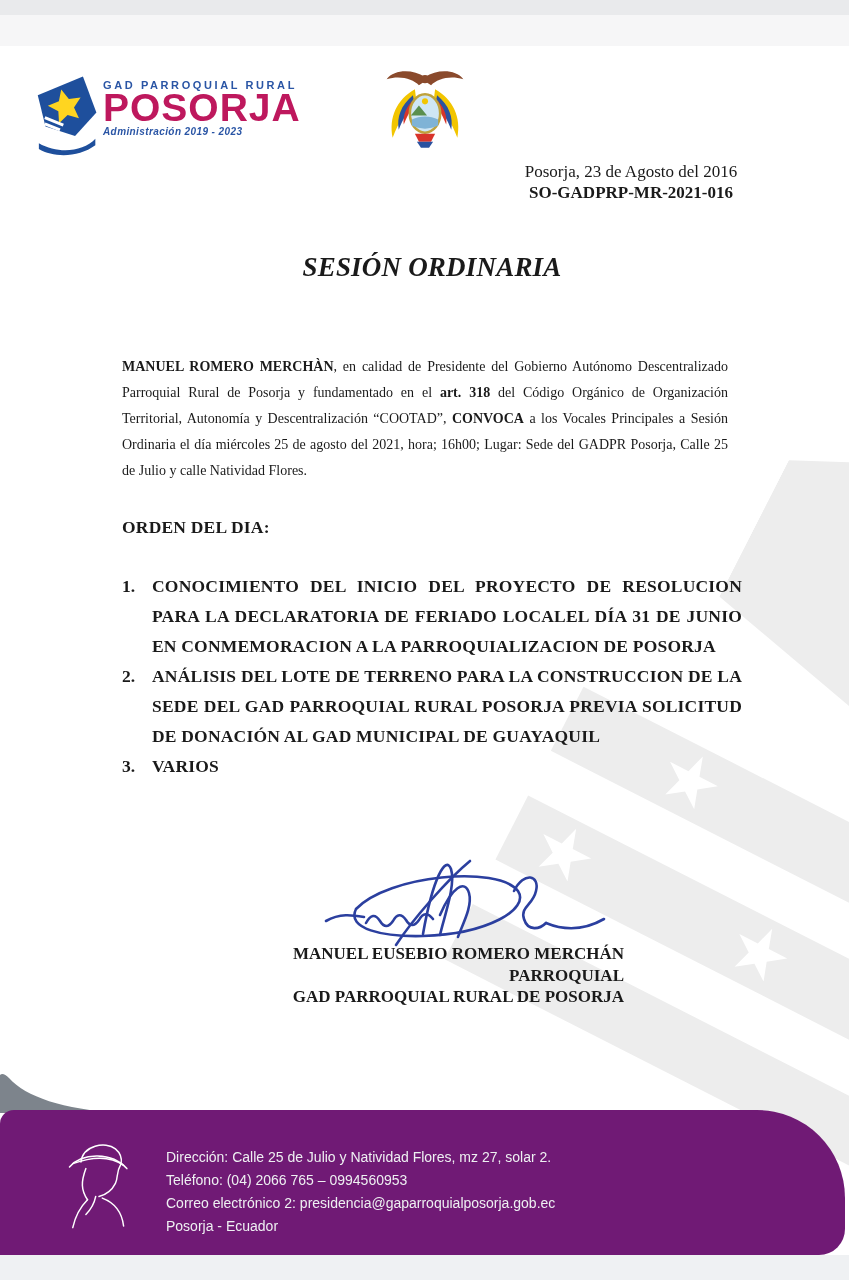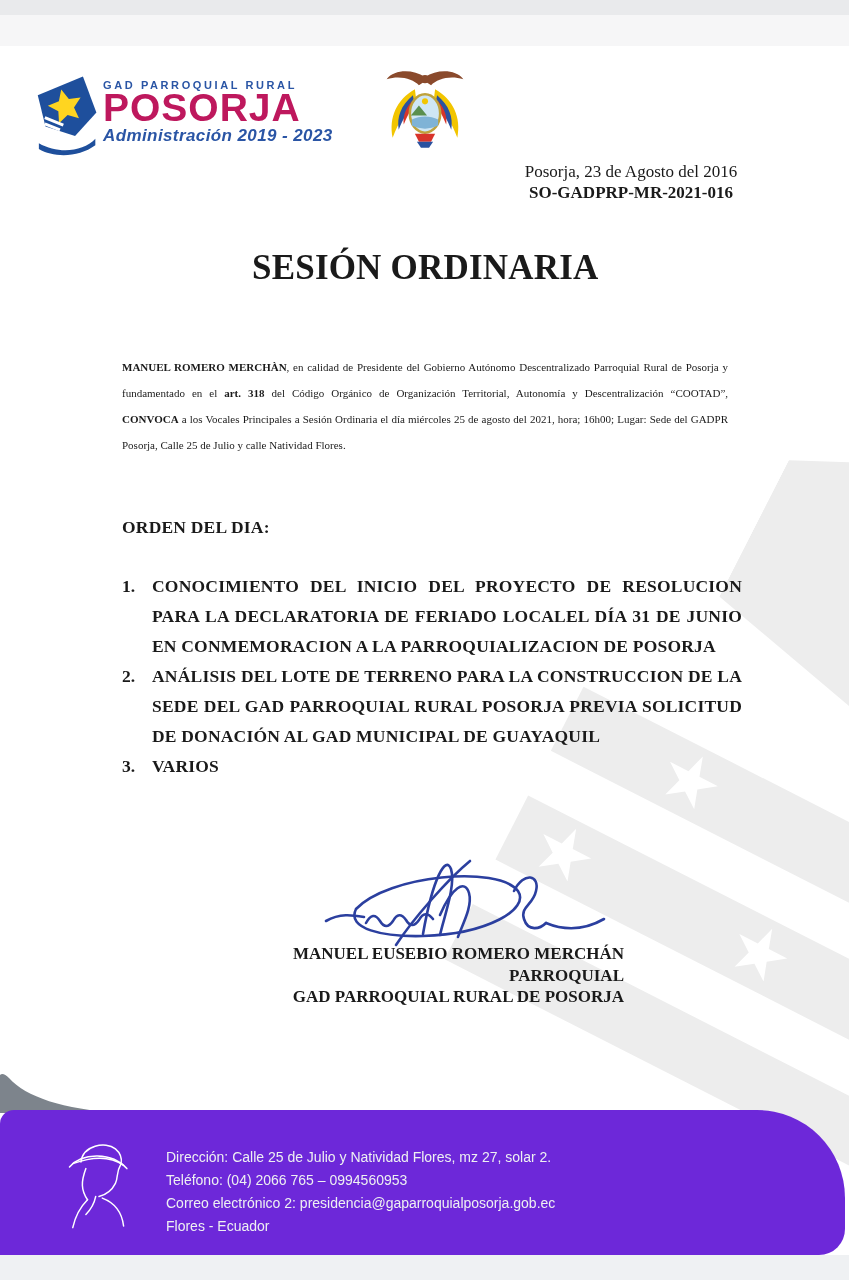--- a/index.html
+++ b/index.html
@@ -23,47 +23,47 @@
   .wm-b2{top:522px;height:72px;}
   .wm-b3{top:644px;height:62px;}
   .wm-star{position:absolute;width:56px;height:56px;background:#ffffff;top:8px;
       clip-path:polygon(50% 0%,61% 35%,98% 35%,68% 57%,79% 91%,50% 70%,21% 91%,32% 57%,2% 35%,39% 35%);}
 
   
   .logo-icon{left:33px;top:52px;width:66px;height:98px;z-index:2;}
   .logo-text{left:103px;top:64px;z-index:2;font-family:"Liberation Sans",sans-serif;color:#2a55a5;}
   .logo-line1{font-size:11px;font-weight:bold;letter-spacing:2.6px;}
   .logo-name{font-size:39px;font-weight:800;letter-spacing:1px;color:#be185d;line-height:32px;margin-top:1px;}
-  .logo-admin{font-size:17px;font-weight:bold;font-style:italic;margin-top:2px;letter-spacing:.4px;}
+  .logo-admin{font-size:10px;font-weight:bold;font-style:italic;margin-top:2px;letter-spacing:.4px;}
   .arms{left:374px;top:52px;width:102px;height:96px;z-index:2;}
 
   .meta{left:500px;top:146px;width:262px;text-align:center;z-index:2;font-size:17px;line-height:21px;}
   .meta .ref{font-weight:bold;}
 
-  .title{left:252px;top:236px;width:360px;text-align:left;z-index:2;
-         font-size:35px;font-weight:bold;line-height:33px;letter-spacing:.2px;}
+  .title{left:252px;top:236px;width:360px;text-align:center;z-index:2;
+         font-size:27px;font-weight:bold;line-height:33px;letter-spacing:.2px;font-style:italic;}
   .title .u{text-decoration:underline;text-decoration-thickness:2px;text-underline-offset:4px;}
 
   
-  .body-par{left:122px;top:339px;width:606px;z-index:2;font-size:11px;line-height:26px;text-align:justify;}
+  .body-par{left:122px;top:339px;width:606px;z-index:2;font-size:14px;line-height:26px;text-align:justify;}
   .orden{left:122px;top:502px;z-index:2;font-size:17.5px;font-weight:bold;letter-spacing:.2px;}
   .list{left:122px;top:556px;width:620px;z-index:2;font-size:17.5px;font-weight:bold;}
   .li{display:flex;}
   .li .num{width:30px;flex:0 0 30px;line-height:30px;}
   .li .txt{flex:1;text-align:justify;line-height:30px;letter-spacing:.2px;}
 
   
   .sig{left:318px;top:834px;width:292px;height:104px;z-index:2;}
   .sig path{fill:none;stroke:#2b3f9f;stroke-width:2.6;stroke-linecap:round;}
   .signblock{left:262px;top:928px;width:362px;text-align:right;z-index:2;
              font-size:17px;font-weight:bold;line-height:21.5px;}
 
   
   .foot-tail{left:0;top:1058px;z-index:3;}
-  .footer{left:0;top:1095px;width:845px;height:145px;background:#6d28d9;z-index:3;
+  .footer{left:0;top:1095px;width:845px;height:145px;background:#701a75;z-index:3;
           border-radius:14px 88px 26px 0;}
   .fisher{position:absolute;left:58px;top:24px;width:82px;height:102px;}
   .fisher path{fill:none;stroke:#ffffff;stroke-width:1.8;stroke-linecap:round;}
   .foot-text{position:absolute;left:166px;top:36px;font-family:"Liberation Sans",sans-serif;
              font-size:14px;line-height:23px;color:#eef0f2;}
 </style>
 </head>
 <body>
 
 <div id="doc">
@@ -174,18 +174,18 @@
       <path d="M77 34 C70 46 74 50 70 58 C66 66 58 72 50 74"></path>
       <path d="M34 40 C28 56 28 66 36 78"></path>
       <path d="M36 78 C30 84 22 94 18 112"></path>
       <path d="M54 76 C70 82 78 94 80 110"></path>
       <path d="M46 74 C44 84 40 90 34 96"></path>
     </svg>
     <div class="foot-text">
       <div>Dirección: Calle 25 de Julio y Natividad Flores, mz 27, solar 2.</div>
       <div>Teléfono: (04) 2066 765 – 0994560953</div>
       <div>Correo electrónico 2: presidencia@gaparroquialposorja.gob.ec</div>
-      <div>Flores - Ecuador</div>
+      <div>Posorja - Ecuador</div>
     </div>
   </div>
 
   <div class="abs band-bottom"></div>
 </div>
 
 </body></html>

